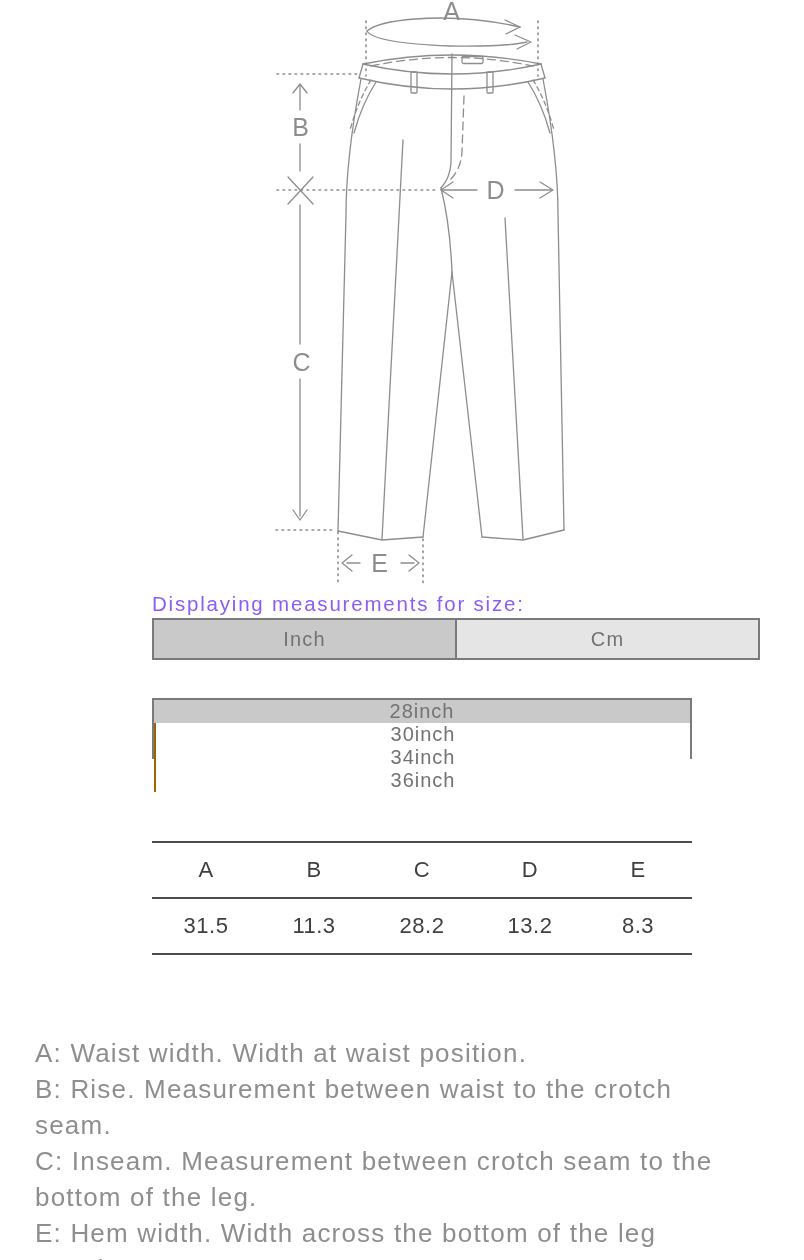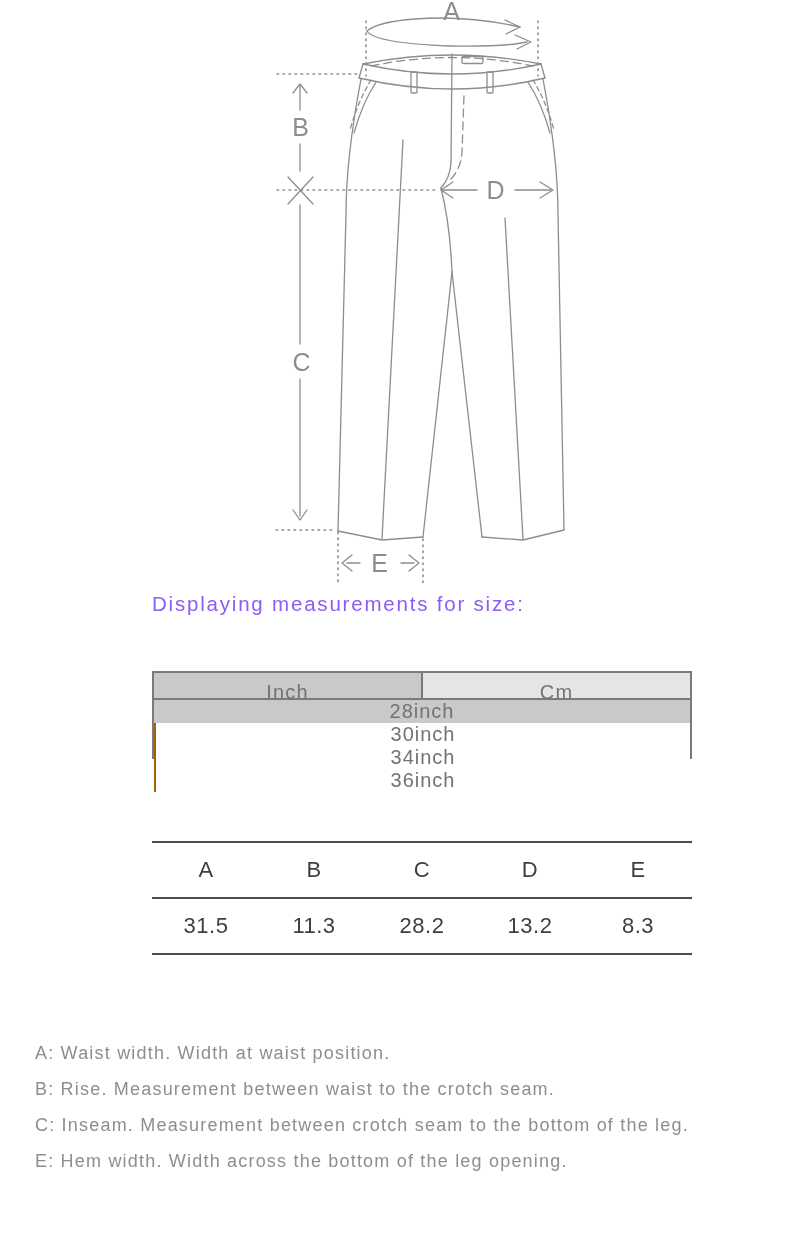--- a/index.html
+++ b/index.html
@@ -4,42 +4,42 @@
 <style>
   html,body{margin:0;padding:0;background:#ffffff;}
   .page{position:relative;width:804px;height:1260px;background:#ffffff;
         font-family:"Liberation Sans",sans-serif;overflow:hidden;}
   .diagram{position:absolute;left:0;top:0;width:804px;height:588px;}
   .diagram svg{display:block;}
   .diagram text{font-family:"Liberation Sans",sans-serif;fill:#8d8d8d;font-size:25px;letter-spacing:1px;}
 
   .heading{position:absolute;left:152px;top:592px;font-size:20.5px;color:#8b5cf6;letter-spacing:1.8px;}
 
-  .unit-tabs{position:absolute;left:152px;top:671px;width:540px;height:42px;
+  .unit-tabs{position:absolute;left:152px;top:618px;width:608px;height:42px;
              box-sizing:border-box;border:2px solid #7a7a7a;display:flex;background:#fff;}
   .unit-tab{flex:1;display:flex;align-items:center;justify-content:center;
             font-size:20px;color:#737373;letter-spacing:1.2px;cursor:pointer;background:#e5e5e5;}
   .unit-tab + .unit-tab{border-left:2px solid #7a7a7a;}
 
   .size-tabs{position:absolute;left:152px;top:698px;width:540px;height:61px;
              box-sizing:border-box;border:2px solid #7a7a7a;display:flex;background:#fff;flex-direction:column;}
   .size-tab{flex:1;display:flex;align-items:center;justify-content:center;
             font-size:20px;color:#737373;letter-spacing:1px;cursor:pointer;background:#fff;}
   .size-tab + .size-tab{border-left:2px solid #a16207;}
 
   .selected{background:#c9c9c9 !important;}
 
   .mtable{position:absolute;left:152px;top:841px;width:540px;
           border-top:2px solid #4d4d4d;border-bottom:2px solid #4d4d4d;}
   .mrow{display:flex;height:54px;align-items:center;}
   .mrow.head{border-bottom:2px solid #4d4d4d;}
   .mcell{flex:1;text-align:center;font-size:22px;color:#3f3f3f;letter-spacing:0.5px;}
 
   .legend{position:absolute;left:35px;top:1035px;width:710px;}
-  .legend p{margin:0;font-size:18px;line-height:36px;color:#8e8e8e;letter-spacing:1.2px;}
+  .legend p{margin:0;font-size:26px;line-height:36px;color:#8e8e8e;letter-spacing:1.2px;}
 </style>
 </head>
 <body>
 
 <div class="page">
 
   <div class="diagram">
     <svg width="804" height="588" viewBox="0 0 804 588">
       <g stroke="#8d8d8d" fill="none" stroke-width="1.3" stroke-linejoin="round" stroke-linecap="round">
 

